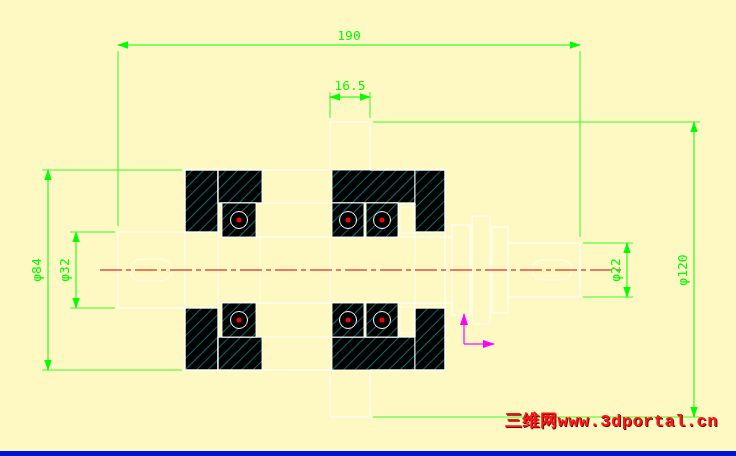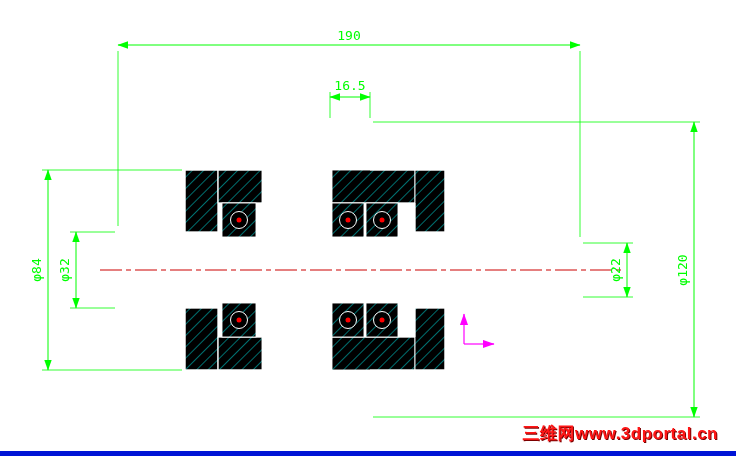--- a/index.html
+++ b/index.html
@@ -1,33 +1,33 @@
 <!DOCTYPE html>
 <html><head>
 <meta charset="utf-8">
 <style>
   html,body{margin:0;padding:0;background:#000;}
-  .screen{position:relative;width:736px;height:456px;background:#ffffff;overflow:hidden;
+  .screen{position:relative;width:736px;height:456px;background:#fef9c3;overflow:hidden;
           font-family:"DejaVu Sans",sans-serif;}
   svg{position:absolute;left:0;top:0;}
   
   .w   {stroke:#ffffff;fill:none;stroke-width:1;}
   .wthin{stroke:#ffffff;fill:none;stroke-width:0.8;}
   .hatchfill{fill:url(#hatch);stroke:#ffffff;stroke-width:0.9;}
   .ball{fill:#000000;stroke:#ffffff;stroke-width:1;}
   .balldot{fill:#ff0000;stroke:none;}
   .dim {stroke:#00ff00;fill:none;stroke-width:1;}
   .dimext{stroke:#00ff00;fill:none;stroke-width:0.8;}
   .dimtext{fill:#00ff00;font-family:"DejaVu Sans Mono","Liberation Mono",monospace;
            font-size:13px;}
   .cl  {stroke:#cc0000;fill:none;stroke-width:1;stroke-dasharray:22 4 5 4;}
   .ucs {stroke:#ff00ff;fill:none;stroke-width:1.2;}
-  .watermark{position:absolute;right:18px;bottom:11px;color:#ff1616;font-weight:bold;
+  .watermark{position:absolute;right:18px;bottom:24px;color:#ff1616;font-weight:bold;
              font-size:17px;letter-spacing:0.5px;text-shadow:1px 1px 0 #7a0000;
-             font-family:Liberation Sans, sans-serif;white-space:nowrap;}
+             font-family:Liberation Mono, monospace;white-space:nowrap;}
   .statusbar-strip{position:absolute;left:0;bottom:0;width:100%;height:5px;background:#0014d6;}
 </style>
 </head>
 <body>
 
 <div class="screen">
   <svg width="736" height="456" viewBox="0 0 736 456">
     <defs>
       <pattern id="hatch" patternUnits="userSpaceOnUse" width="8" height="8" patternTransform="rotate(45)">
         <rect width="8" height="8" fill="#000000"></rect>

